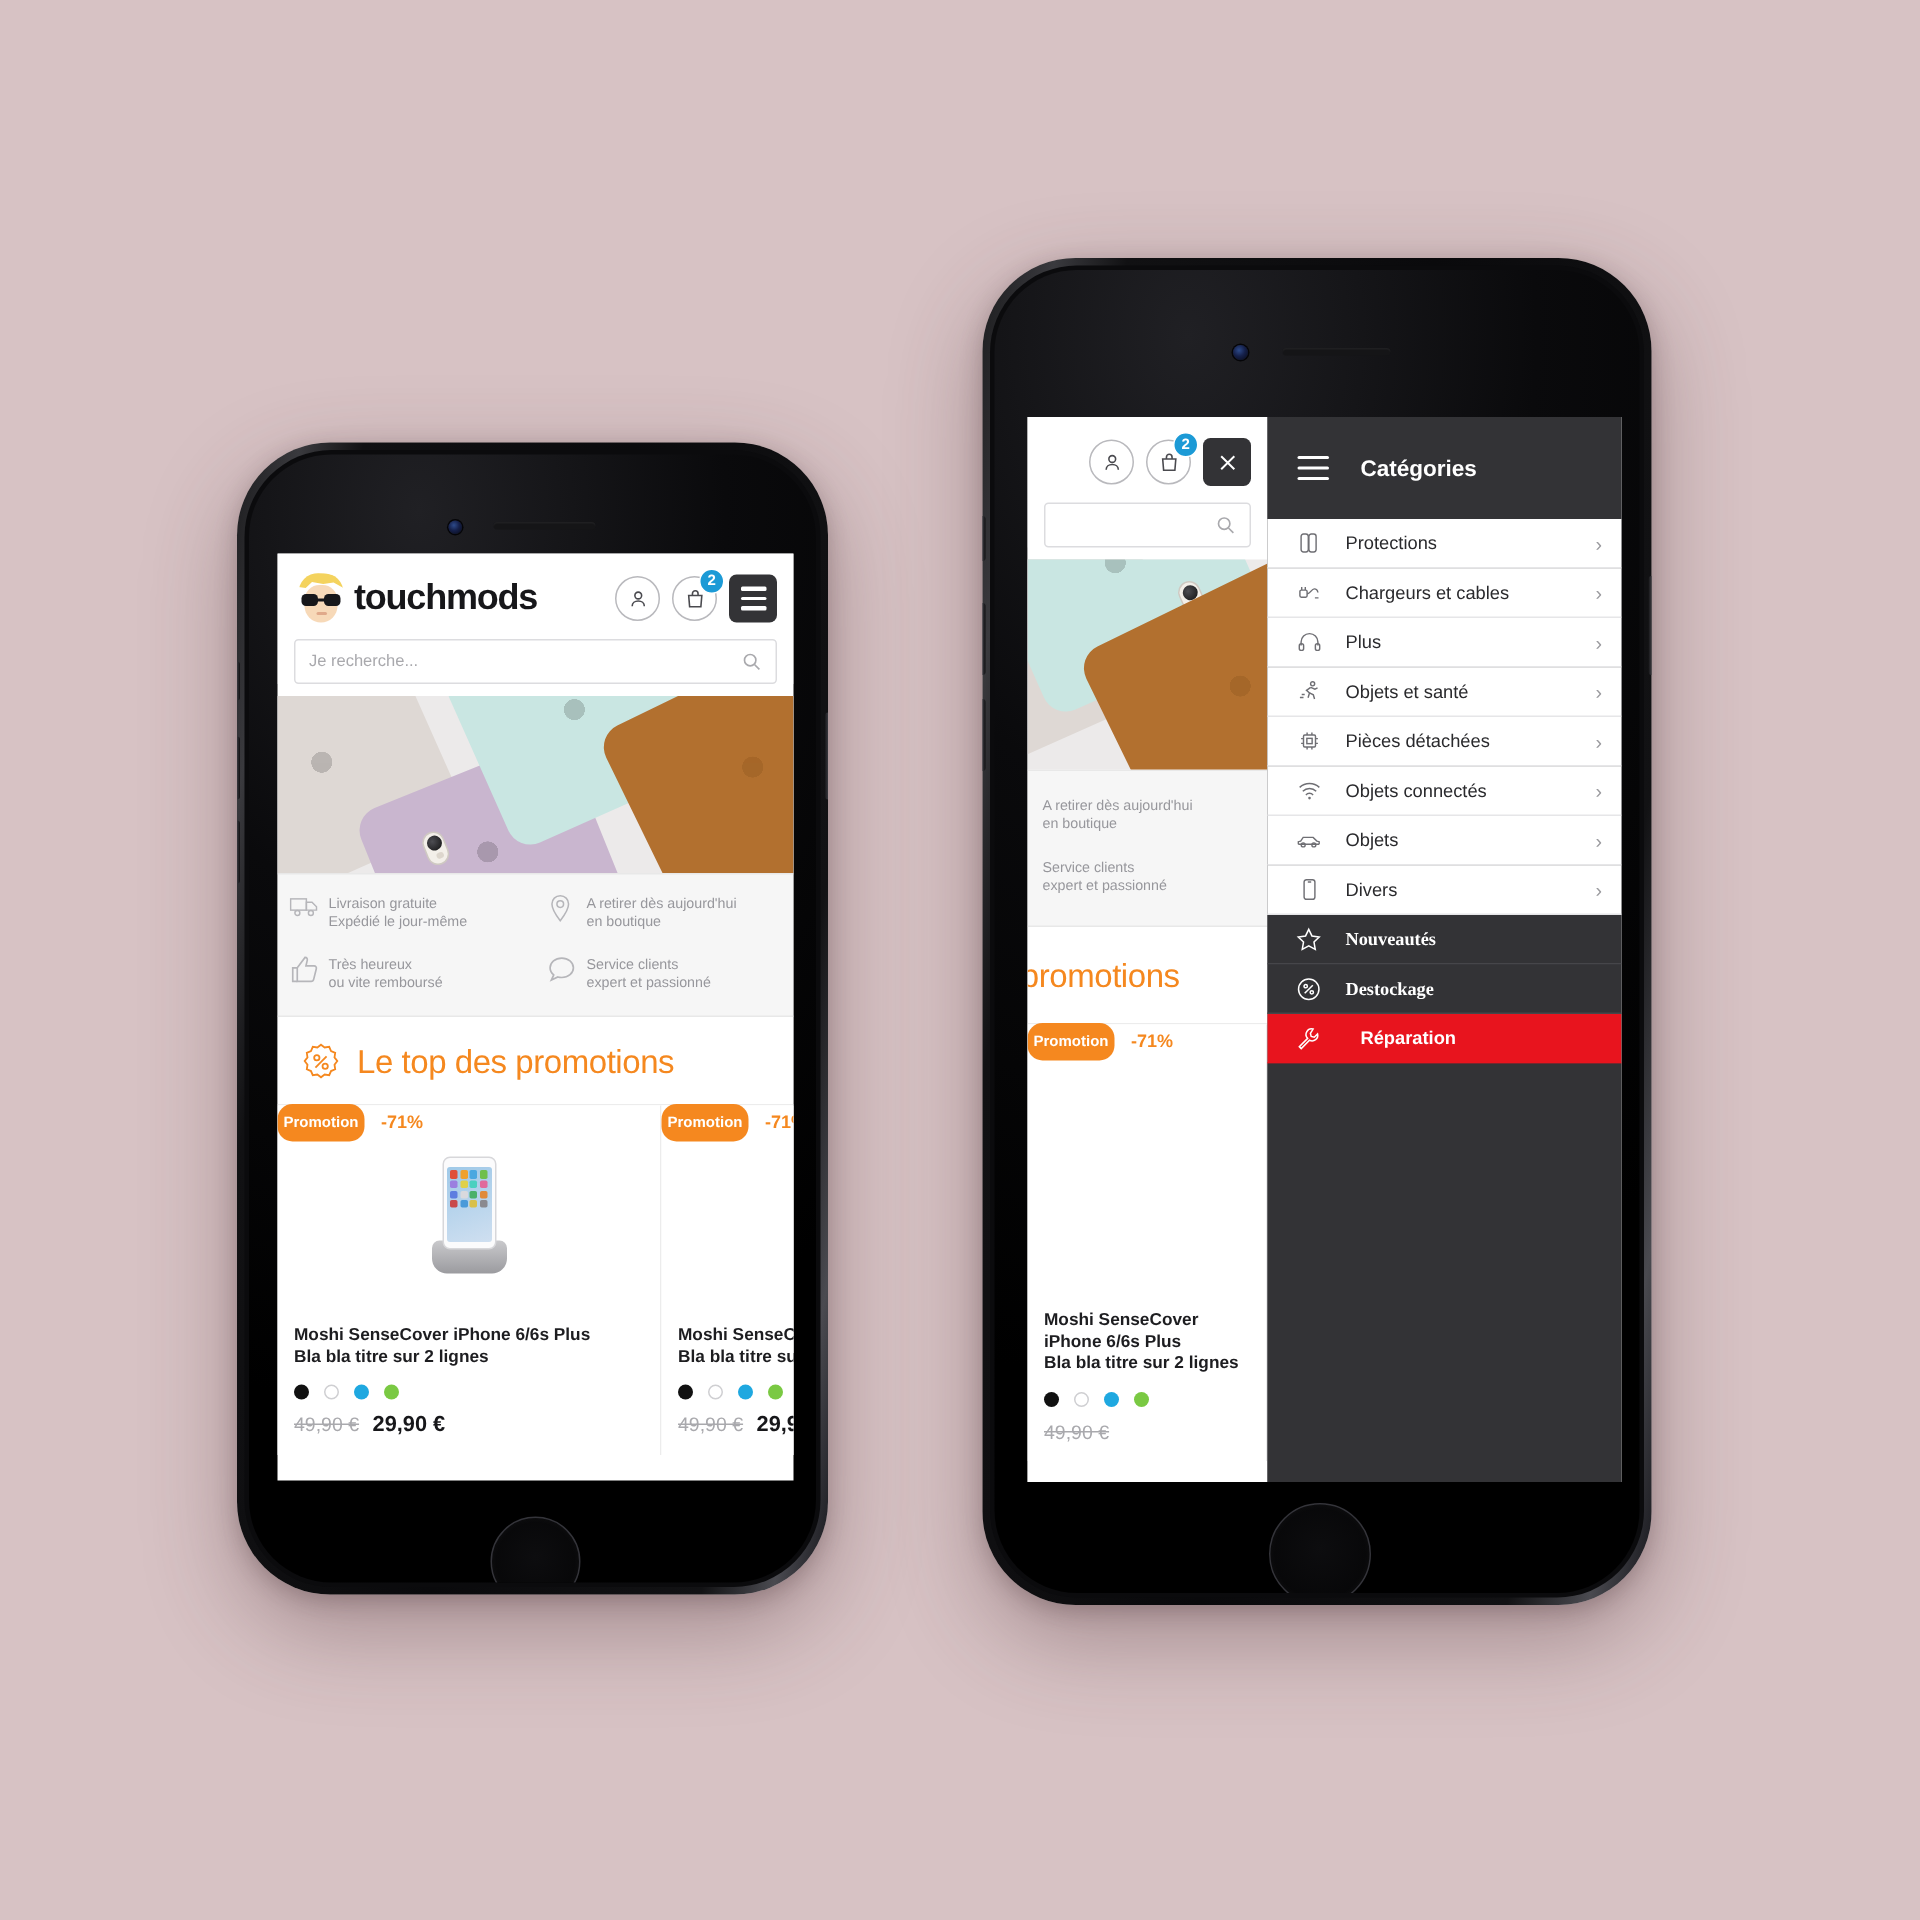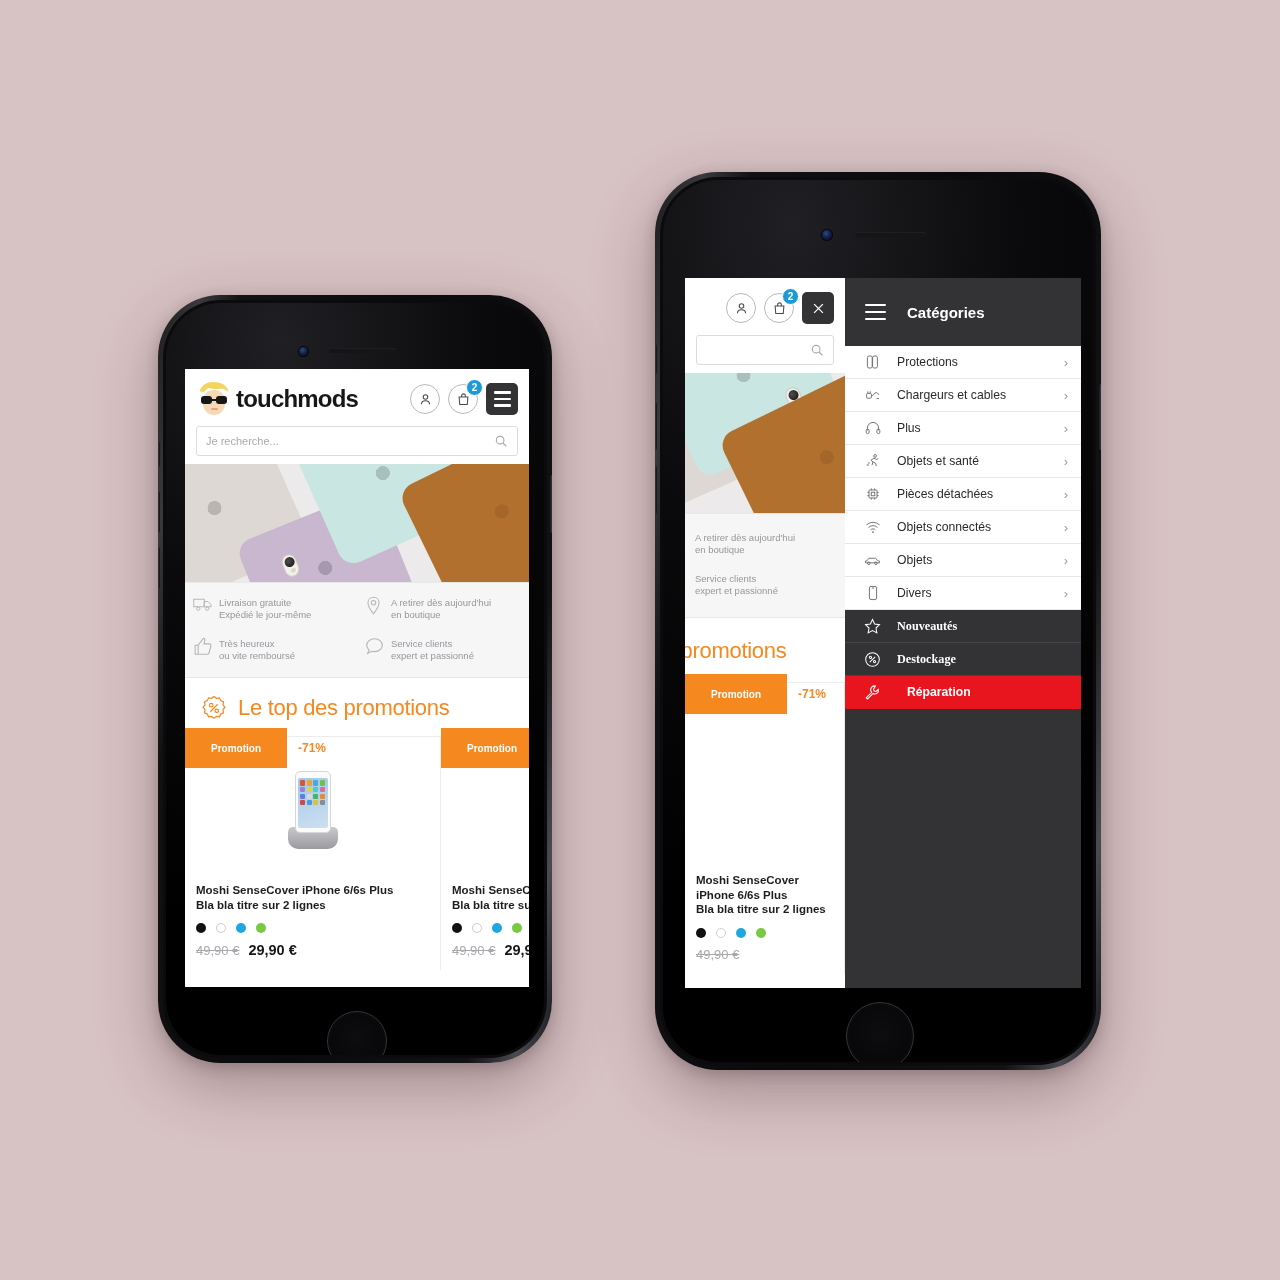--- a/index.html
+++ b/index.html
@@ -217,22 +217,22 @@
     flex: none;
     width: 256px;
     border-right: 1px solid #ececec;
     position: relative;
     background: #fff;
   }
   .promo-line { display: flex; align-items: center; height: 22px; }
   .promo-tag {
     background: #f5881f; color: #fff;
     font-size: 10px; font-weight: 700;
-    padding: 0 26px; height: 40px;
-    display: flex; align-items: center;
+    padding: 0 4px; height: 25px;
+    display: flex; align-items: center; border-radius: 10px;
   }
   .promo-pct {
     color: #f5881f; font-size: 12px; font-weight: 700; padding-left: 11px;
   }
   .prod-img { height: 114px; position: relative; }
   .dock-phone {
     position: absolute; left: 50%; top: 12px; transform: translateX(-50%);
     width: 36px; height: 62px;
     background: #fbfbfc;
     border: 1.2px solid #d7d7da;

